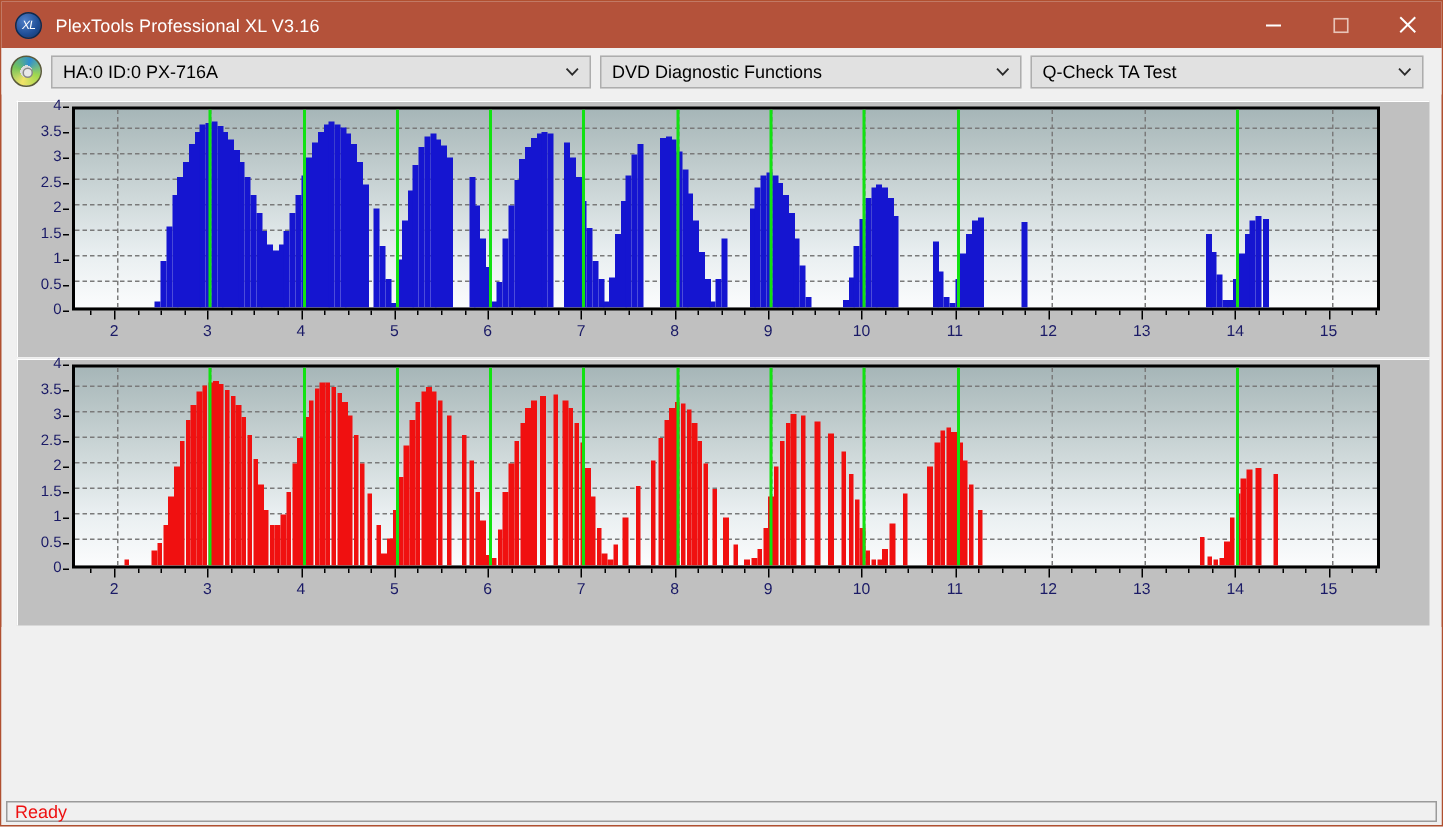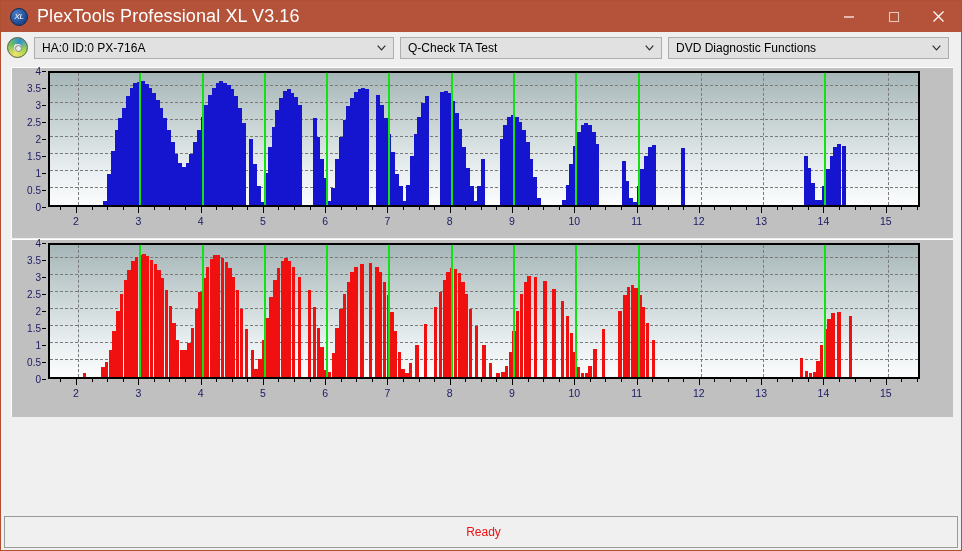--- a/index.html
+++ b/index.html
@@ -39,21 +39,21 @@
     color: #ffffff;
     font-size: 8px;
     font-weight: normal;
     font-style: italic;
     line-height: 16px;
     text-align: center;
     letter-spacing: -0.5px;
   }
   .title-text {
     color: #ffffff;
-    font-size: 18px;
+    font-size: 12px;
     letter-spacing: 0.1px;
     white-space: nowrap;
   }
   .win-controls {
     position: absolute;
     right: 0; top: 0;
     height: 31px;
     display: flex;
   }
   .win-btn {
@@ -234,28 +234,27 @@
   .footer {
     position: relative;
     flex: 1 1 auto;
     background: #f0f0f0;
   }
   
   .statusbar {
     position: absolute;
     left: 3px; right: 3px;
     bottom: 2px;
-    height: 32px;
+    height: 14px;
     background: #f0f0f0;
     border: 1px solid #9a9a9a;
     box-sizing: border-box;
     display: flex;
     align-items: center;
     padding-left: 5px;
-    justify-content: center;
   }
   .status-text {
     font-size: 12px;
     color: #ee1111;
   }
 </style>
 </head>
 <body>
 
 <div class="window">
@@ -285,28 +284,28 @@
 
 
   <div class="combo-row">
     <div class="drive-icon"></div>
     <div class="combo drive">
       <span>HA:0 ID:0  PX-716A</span>
       <svg class="chev" viewBox="0 0 9 6">
         <polyline points="0.7,0.7 4.5,4.8 8.3,0.7" fill="none" stroke="#2b2b2b" stroke-width="1.2"></polyline>
       </svg>
     </div>
-    <div class="combo test">
-      <span>Q-Check TA Test</span>
+    <div class="combo func">
+      <span>DVD Diagnostic Functions</span>
       <svg class="chev" viewBox="0 0 9 6">
         <polyline points="0.7,0.7 4.5,4.8 8.3,0.7" fill="none" stroke="#2b2b2b" stroke-width="1.2"></polyline>
       </svg>
     </div>
-    <div class="combo func">
-      <span>DVD Diagnostic Functions</span>
+    <div class="combo test">
+      <span>Q-Check TA Test</span>
       <svg class="chev" viewBox="0 0 9 6">
         <polyline points="0.7,0.7 4.5,4.8 8.3,0.7" fill="none" stroke="#2b2b2b" stroke-width="1.2"></polyline>
       </svg>
     </div>
   </div>
 
   <div class="chart-area">
 
     <div class="chart-panel">
       <div class="y-labels" id="ylabs-0">

